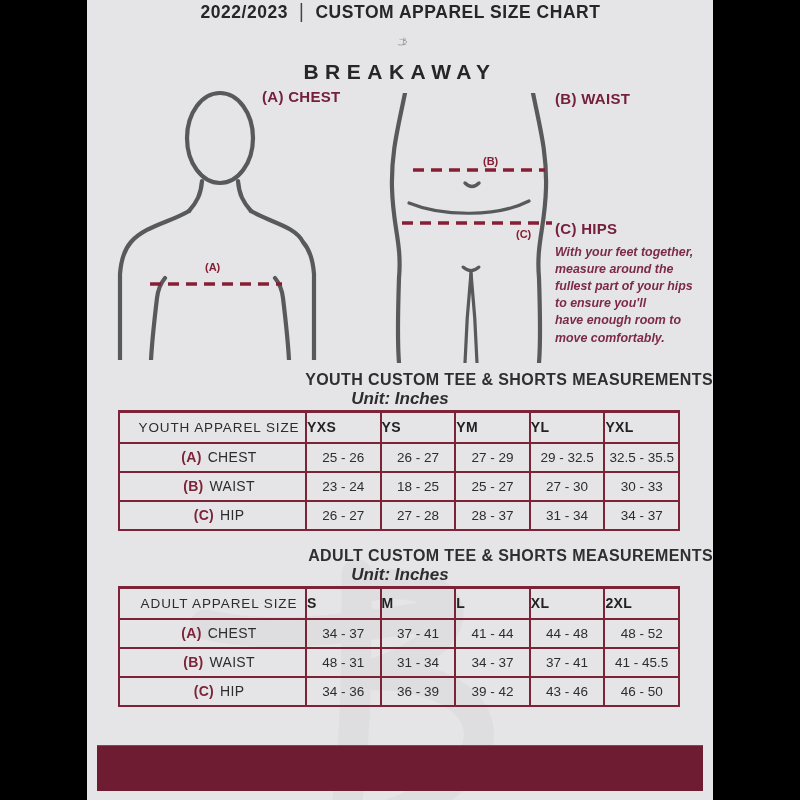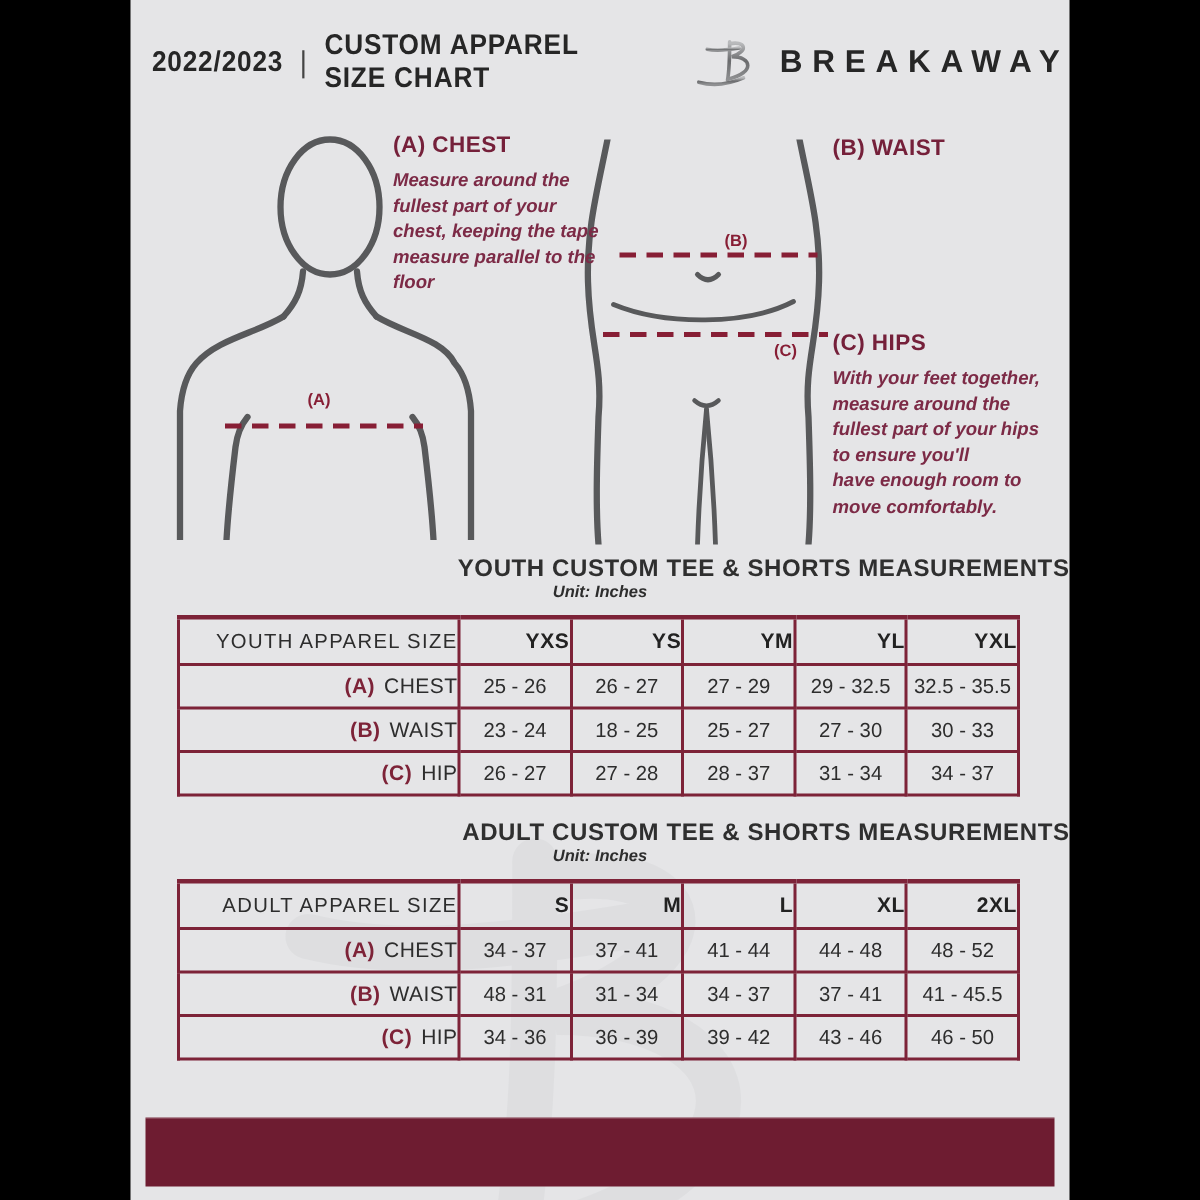--- a/index.html
+++ b/index.html
@@ -9,43 +9,43 @@
     --instr:#7c2a46;
     --fig:#58595b;
     --page:#e5e5e7;
   }
   *{margin:0;padding:0;box-sizing:border-box;}
   html,body{width:800px;height:800px;overflow:hidden;}
   body{background:#000;font-family:"Liberation Sans",sans-serif;}
   .page{position:relative;width:626px;height:800px;margin:0 auto;background:var(--page);}
 
   
-  .hdr{position:absolute;top:0;left:0;width:626px;height:84px;display:flex;align-items:center;justify-content:center;gap:14px;}
+  .hdr{position:absolute;top:0;left:0;width:626px;height:84px;display:flex;align-items:center;justify-content:center;gap:14px;flex-direction:column;}
   .hdr-title{display:flex;align-items:center;gap:12px;font-weight:700;font-size:19px;color:#262626;letter-spacing:.6px;transform:scaleX(.92);}
   .hdr-title .pipe{font-weight:400;color:#444;font-size:20px;}
   .logo{width:52px;height:46px;margin-left:6px;}
   .brand{font-weight:700;font-size:21px;letter-spacing:6.5px;color:#262626;}
 
   
   .fig{position:absolute;}
   .instr{position:absolute;}
   .instr h3{font-size:15px;font-weight:800;color:#75203a;letter-spacing:.3px;margin-bottom:7px;}
   .instr p{font-size:12.4px;font-style:italic;font-weight:600;line-height:1.38;color:var(--instr);white-space:pre-line;}
   .marker{position:absolute;font-size:11px;font-weight:800;color:#871e35;}
 
   
   .sec-title{position:absolute;width:626px;text-align:right;font-size:16px;font-weight:700;letter-spacing:.4px;color:#2f2f2f;}
-  .sec-unit{position:absolute;width:626px;text-align:center;font-size:11px;font-style:italic;font-weight:600;color:#2d2d2d;}
+  .sec-unit{position:absolute;width:626px;text-align:center;font-size:17px;font-style:italic;font-weight:600;color:#2d2d2d;}
 
   
   .sz{position:absolute;left:31px;border-collapse:collapse;table-layout:fixed;width:562px;}
   .sz th,.sz td{border:2px solid var(--accent);}
-  .sz thead th{border-top-width:3px;height:31px;font-size:14px;font-weight:700;color:#222;letter-spacing:.4px;text-align:right;}
+  .sz thead th{border-top-width:3px;height:31px;font-size:14px;font-weight:700;color:#222;letter-spacing:.4px;text-align:left;}
   .sz td{height:29px;font-size:13.5px;color:#2d2d2d;text-align:center;}
-  .sz .lab{width:187px;text-align:right;padding-left:13px;}
+  .sz .lab{width:187px;text-align:center;padding-left:13px;}
   .sz thead .lab{font-weight:400;font-size:13.5px;letter-spacing:.9px;color:#2d2d2d;}
   .sz td.lab{font-size:14px;letter-spacing:.3px;}
   .key{color:#7d2338;font-weight:800;margin-right:6px;}
 
   .watermark{position:absolute;left:28px;top:538px;width:440px;height:360px;opacity:.55;}
   .footer-bar{position:absolute;left:10px;top:745px;width:606px;height:46px;background:var(--accent-dark);border-top:1px solid rgba(255,255,255,.18);}
 </style>
 </head>
 <body>
 
@@ -109,21 +109,20 @@
     <path d="M30 77 L162 77" stroke="#871e35" stroke-width="3.4" stroke-dasharray="11 7" fill="none"></path>
     <path d="M19 130 L169 130" stroke="#871e35" stroke-width="3.4" stroke-dasharray="11 7" fill="none"></path>
   </svg>
 
   <span class="marker" style="left:118px;top:261px">(A)</span>
   <span class="marker" style="left:396px;top:155px">(B)</span>
   <span class="marker" style="left:429px;top:228px">(C)</span>
 
   <div class="instr" style="left:175px;top:88px;width:140px">
     <h3>(A) CHEST</h3>
-    <p>Measure around the fullest part of your chest, keeping the tape measure parallel to the floor</p>
   </div>
   <div class="instr" style="left:468px;top:90px;width:145px">
     <h3>(B) WAIST</h3>
   </div>
   <div class="instr" style="left:468px;top:220px;width:152px">
     <h3>(C) HIPS</h3>
     <p>With your feet together, measure around the fullest part of your hips to ensure you'll
 have enough room to move comfortably.</p>
   </div>
 

